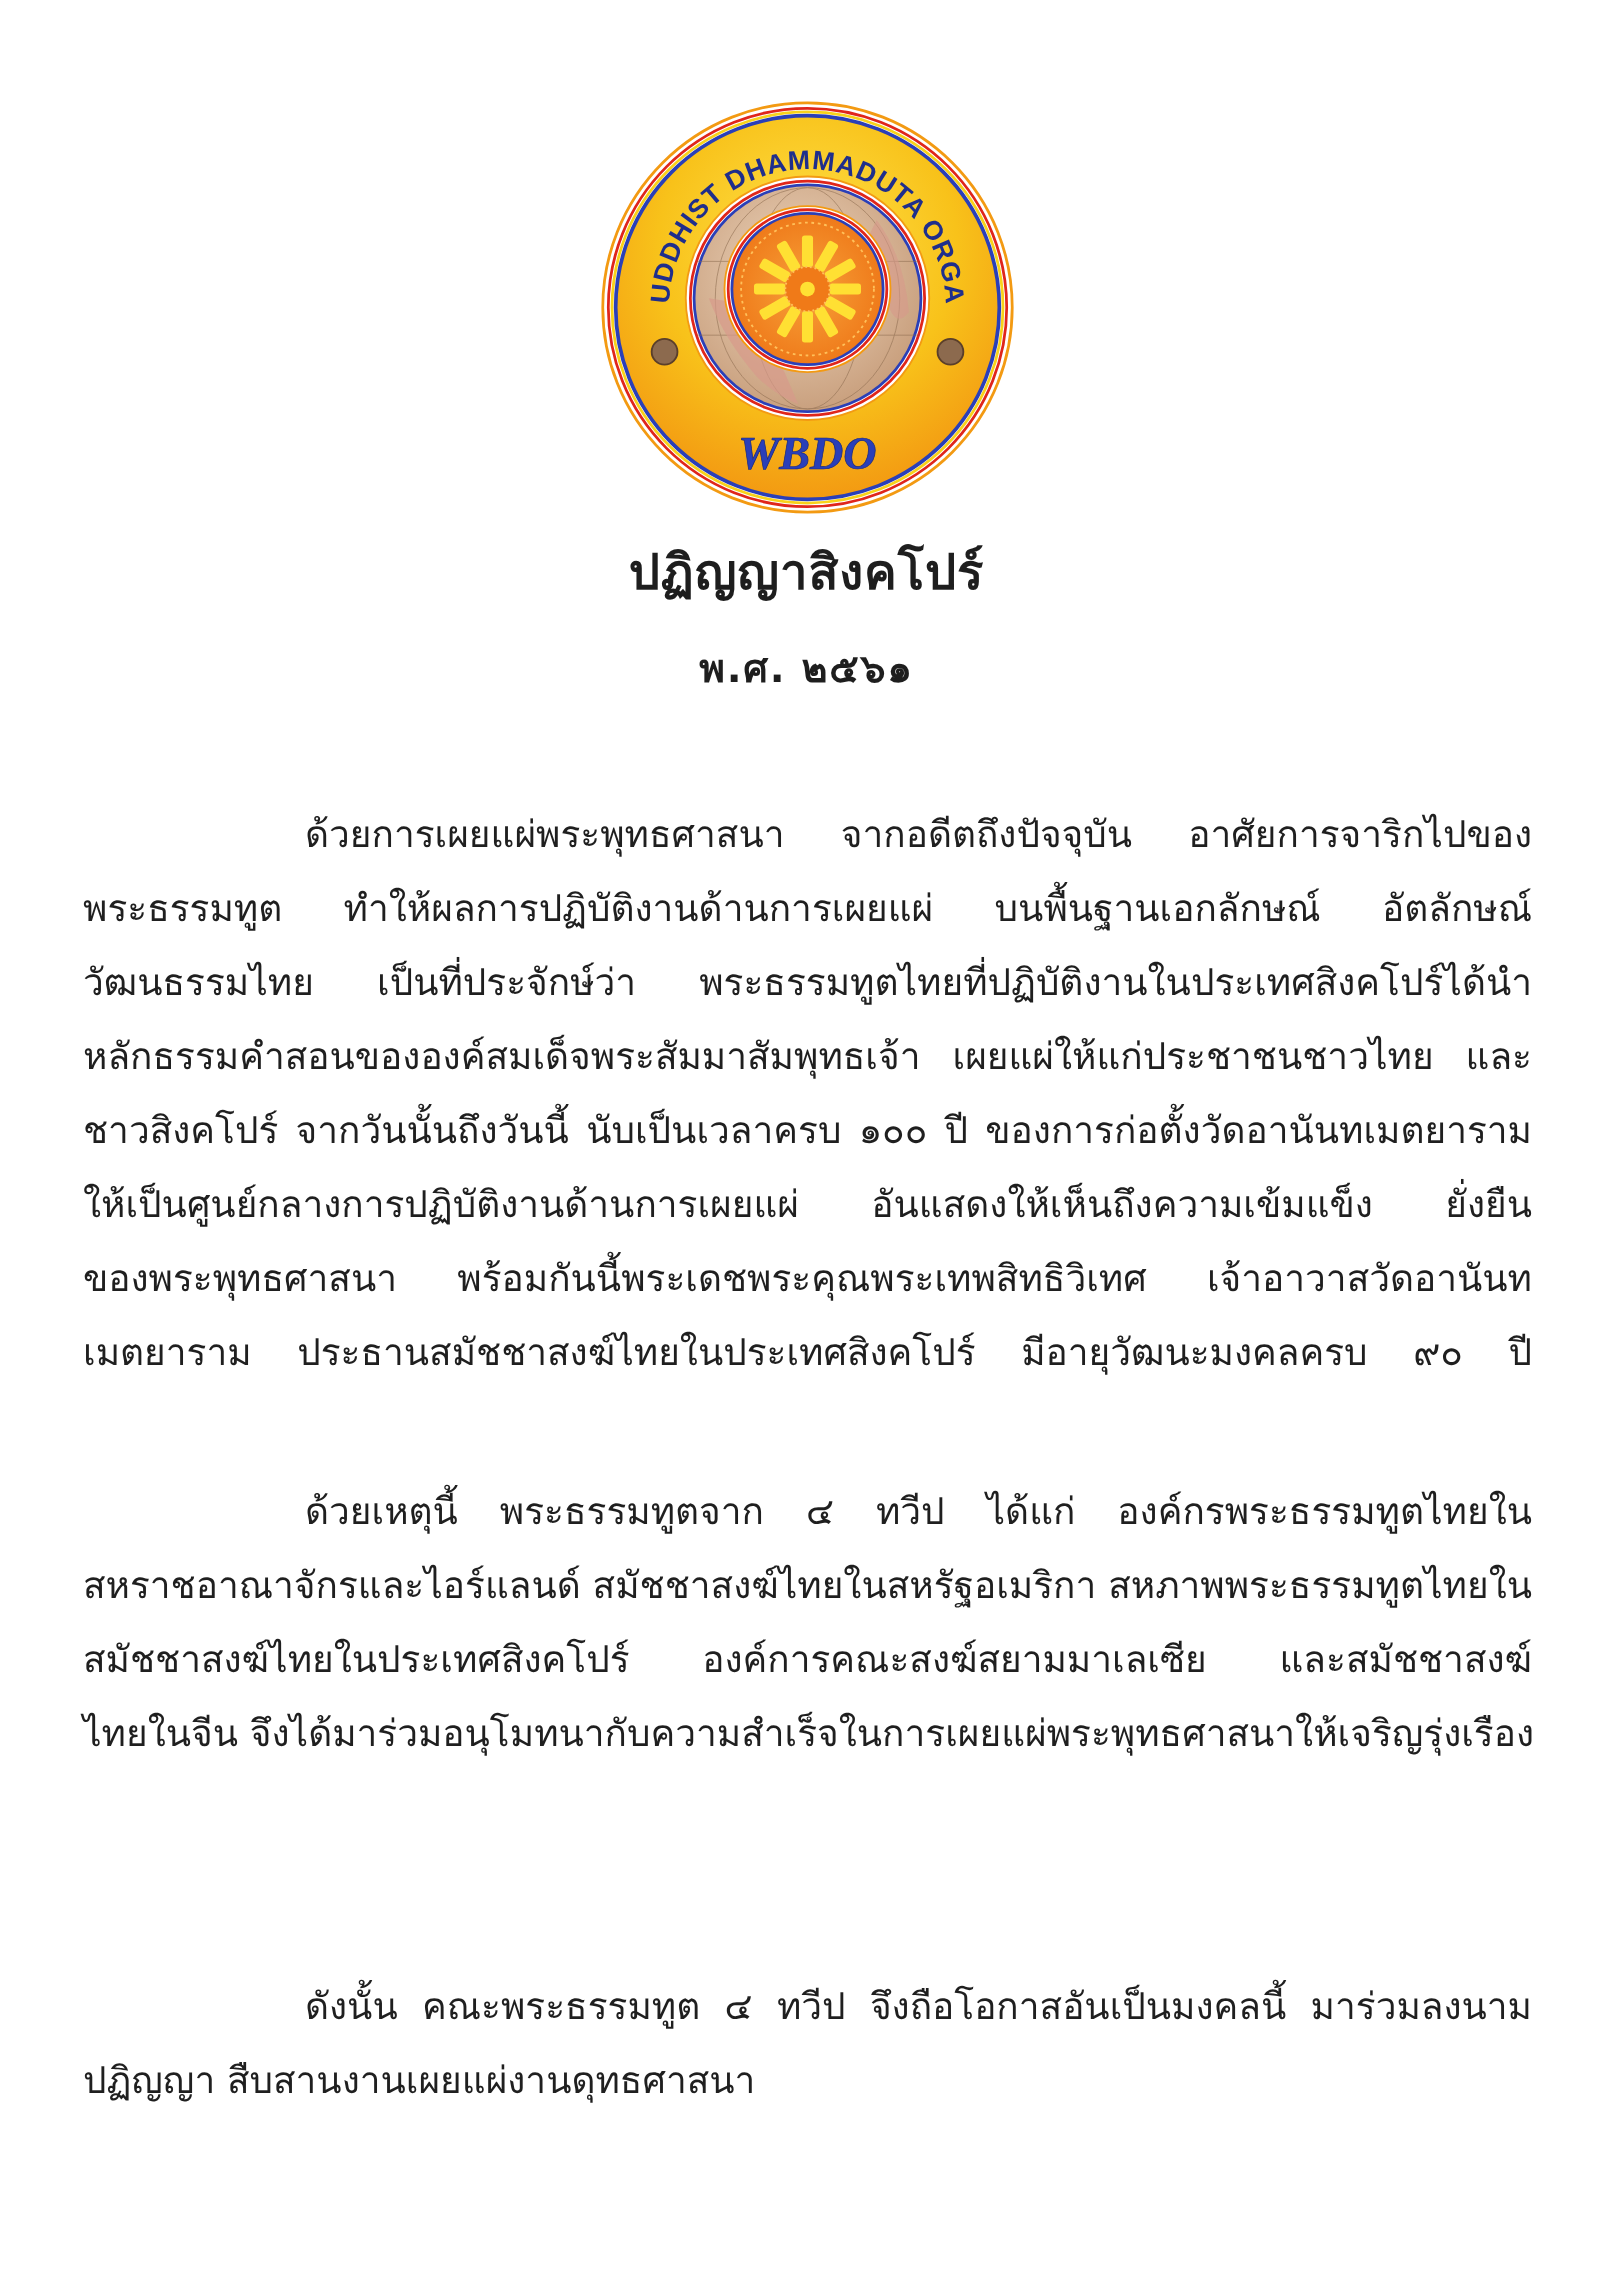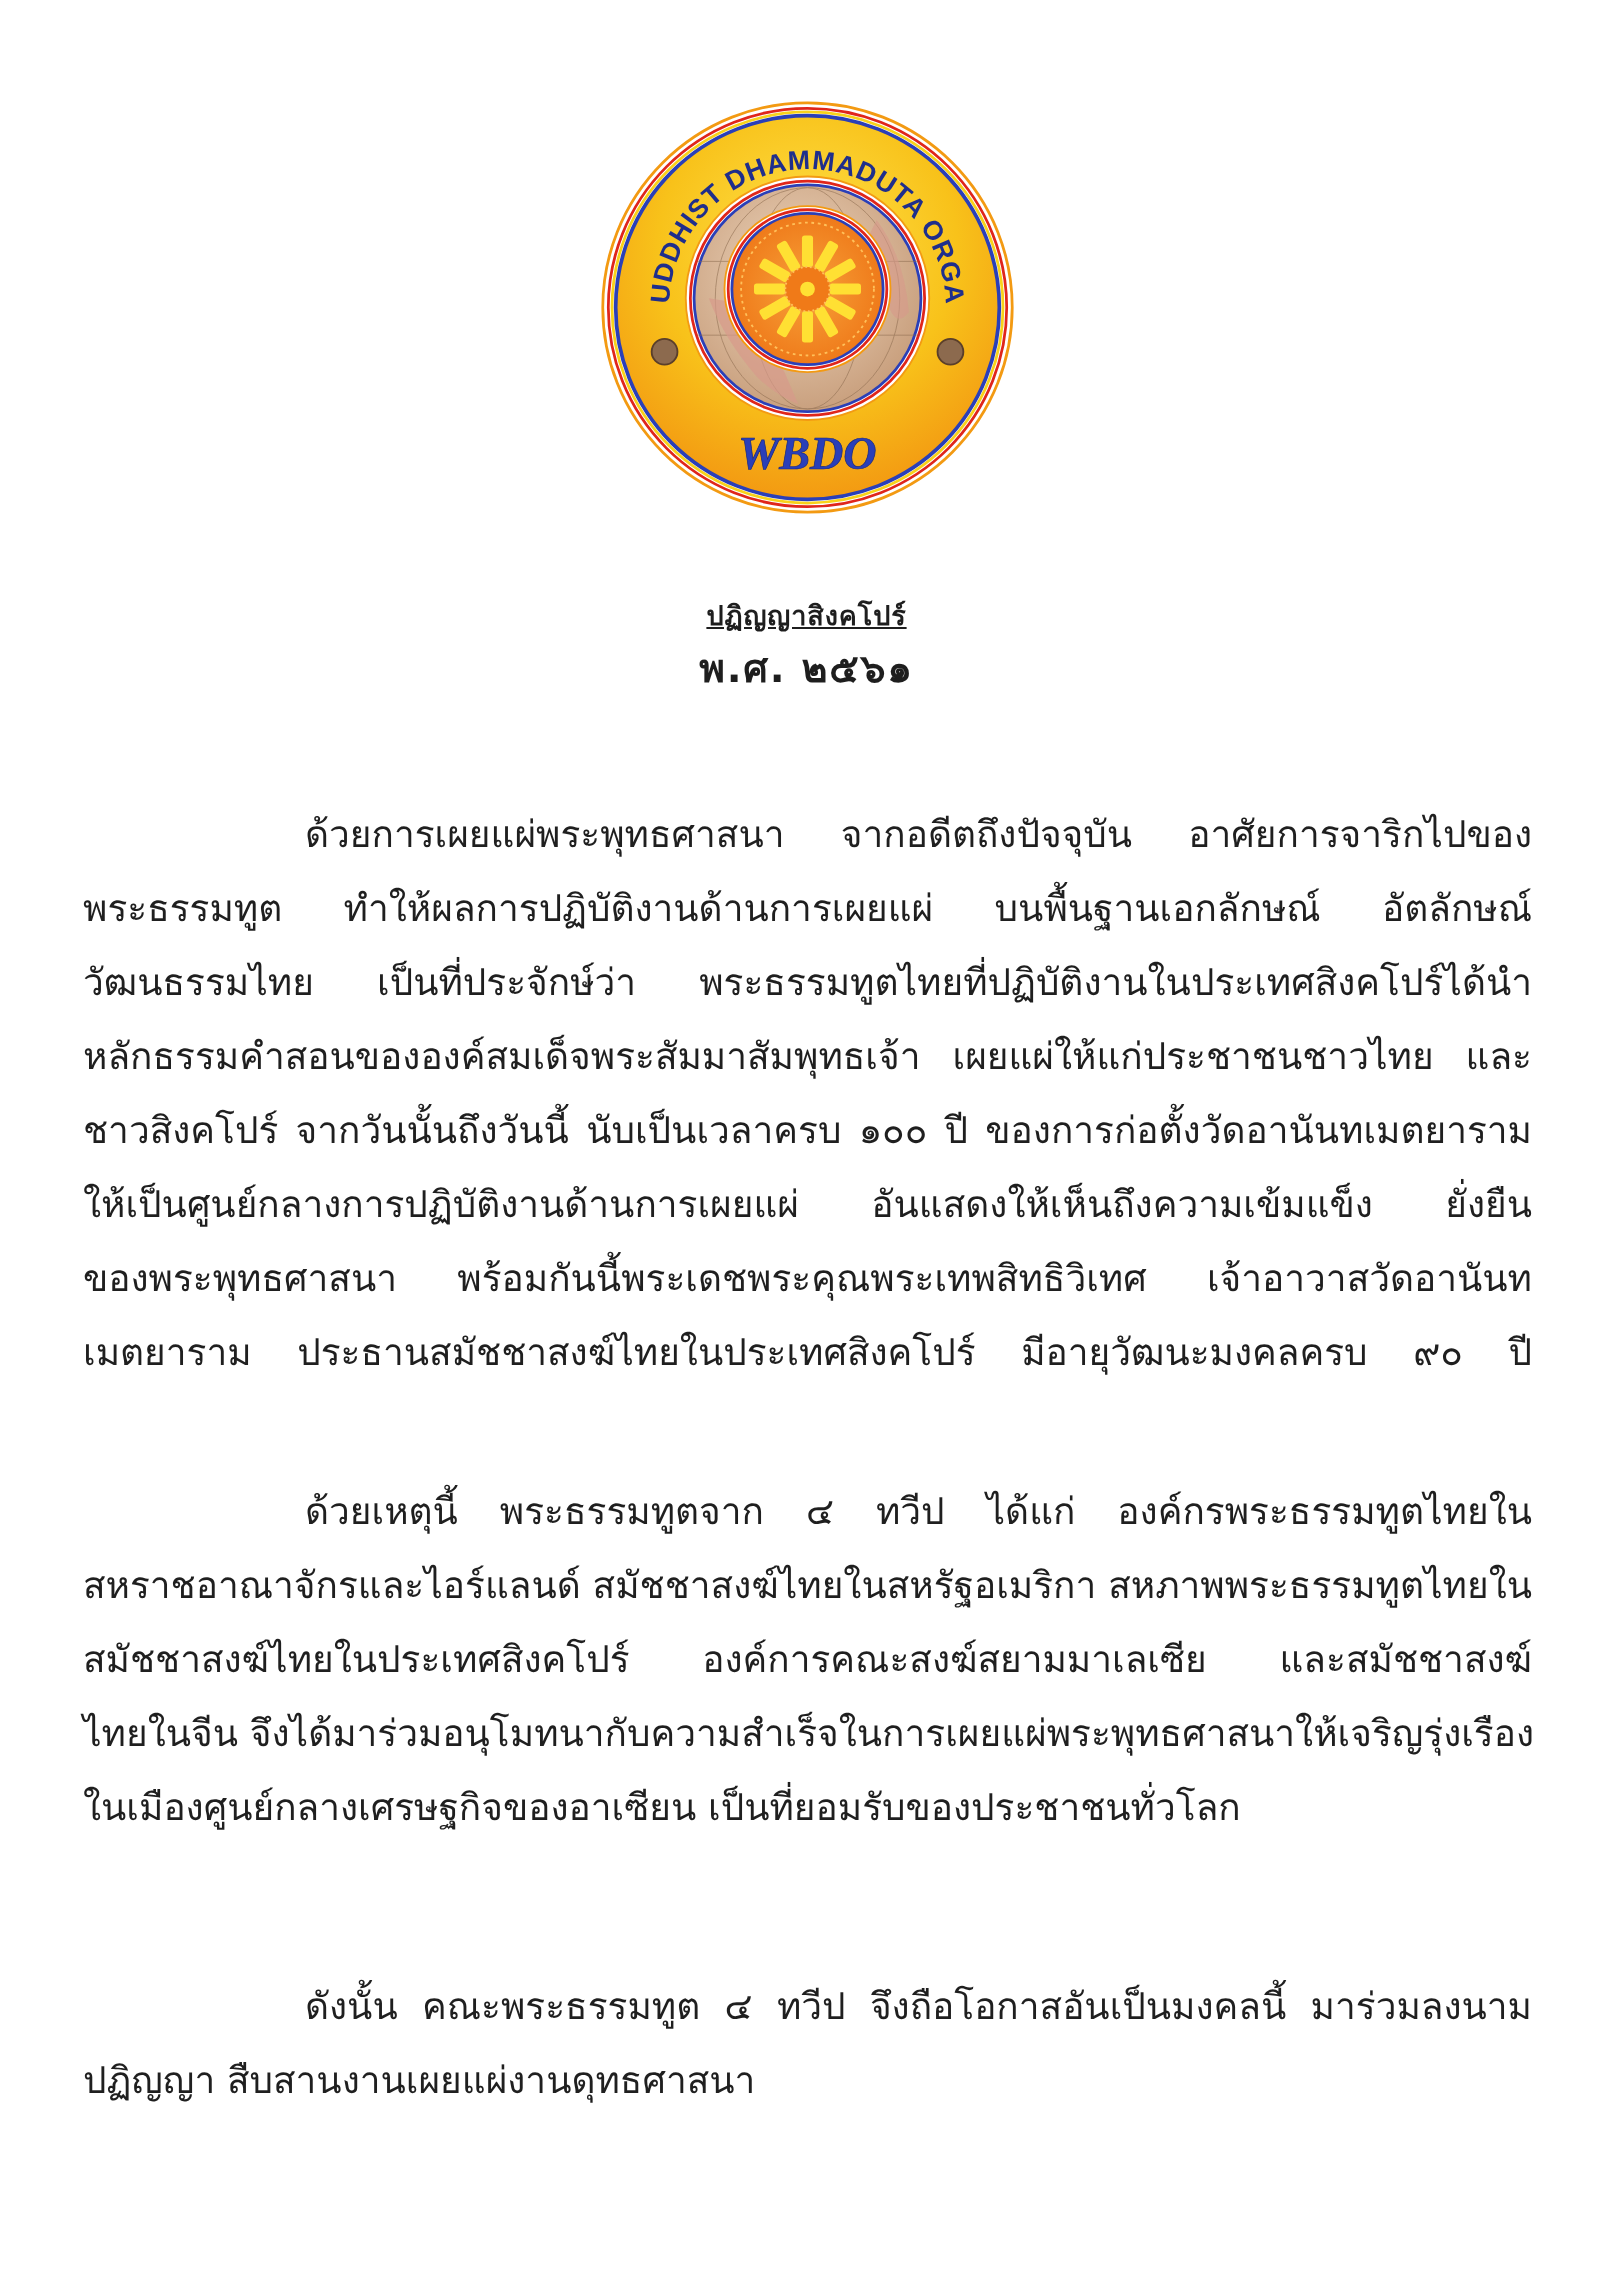--- a/index.html
+++ b/index.html
@@ -26,24 +26,23 @@
 
     .title {
       position: absolute;
       left: 0;
       width: 1613px;
       text-align: center;
       font-weight: bold;
       color: #1e1e1e;
     }
     .title-main {
-      top: 594px;
-      font-size: 27px;
+      top: 533px;
+      font-size: 49px;
       letter-spacing: 0.9px;
-      text-decoration: underline;
     }
     .title-year {
       top: 637px;
       font-size: 39px;
       letter-spacing: 1.8px;
     }
 
     .para {
       position: absolute;
       left: 83px;
@@ -151,20 +150,19 @@
   <span class="line">ให้เป็นศูนย์กลางการปฏิบัติงานด้านการเผยแผ่  อันแสดงให้เห็นถึงความเข้มแข็ง ยั่งยืน</span>
   <span class="line">ของพระพุทธศาสนา  พร้อมกันนี้พระเดชพระคุณพระเทพสิทธิวิเทศ เจ้าอาวาสวัดอานันท</span>
   <span class="line">เมตยาราม ประธานสมัชชาสงฆ์ไทยในประเทศสิงคโปร์  มีอายุวัฒนะมงคลครบ ๙๐ ปี</span>
 </div>
 
 <div class="para p2">
   <span class="line indent">ด้วยเหตุนี้ พระธรรมทูตจาก ๔ ทวีป ได้แก่ องค์กรพระธรรมทูตไทยใน</span>
   <span class="line">สหราชอาณาจักรและไอร์แลนด์ สมัชชาสงฆ์ไทยในสหรัฐอเมริกา สหภาพพระธรรมทูตไทยใน</span>
   <span class="line">สมัชชาสงฆ์ไทยในประเทศสิงคโปร์ องค์การคณะสงฆ์สยามมาเลเซีย และสมัชชาสงฆ์</span>
   <span class="line">ไทยในจีน  จึงได้มาร่วมอนุโมทนากับความสำเร็จในการเผยแผ่พระพุทธศาสนาให้เจริญรุ่งเรือง</span>
-  <span class="line last">ในเมืองศูนย์กลางเศรษฐกิจของอาเซียน เป็นที่ยอมรับของประชาชนทั่วโลก</span>
 </div>
 
 <div class="para p3">
   <span class="line indent">ดังนั้น คณะพระธรรมทูต ๔   ทวีป จึงถือโอกาสอันเป็นมงคลนี้ มาร่วมลงนาม</span>
   <span class="line last">ปฏิญญา สืบสานงานเผยแผ่งานดุทธศาสนา</span>
 </div>
 
 
 </body></html>

